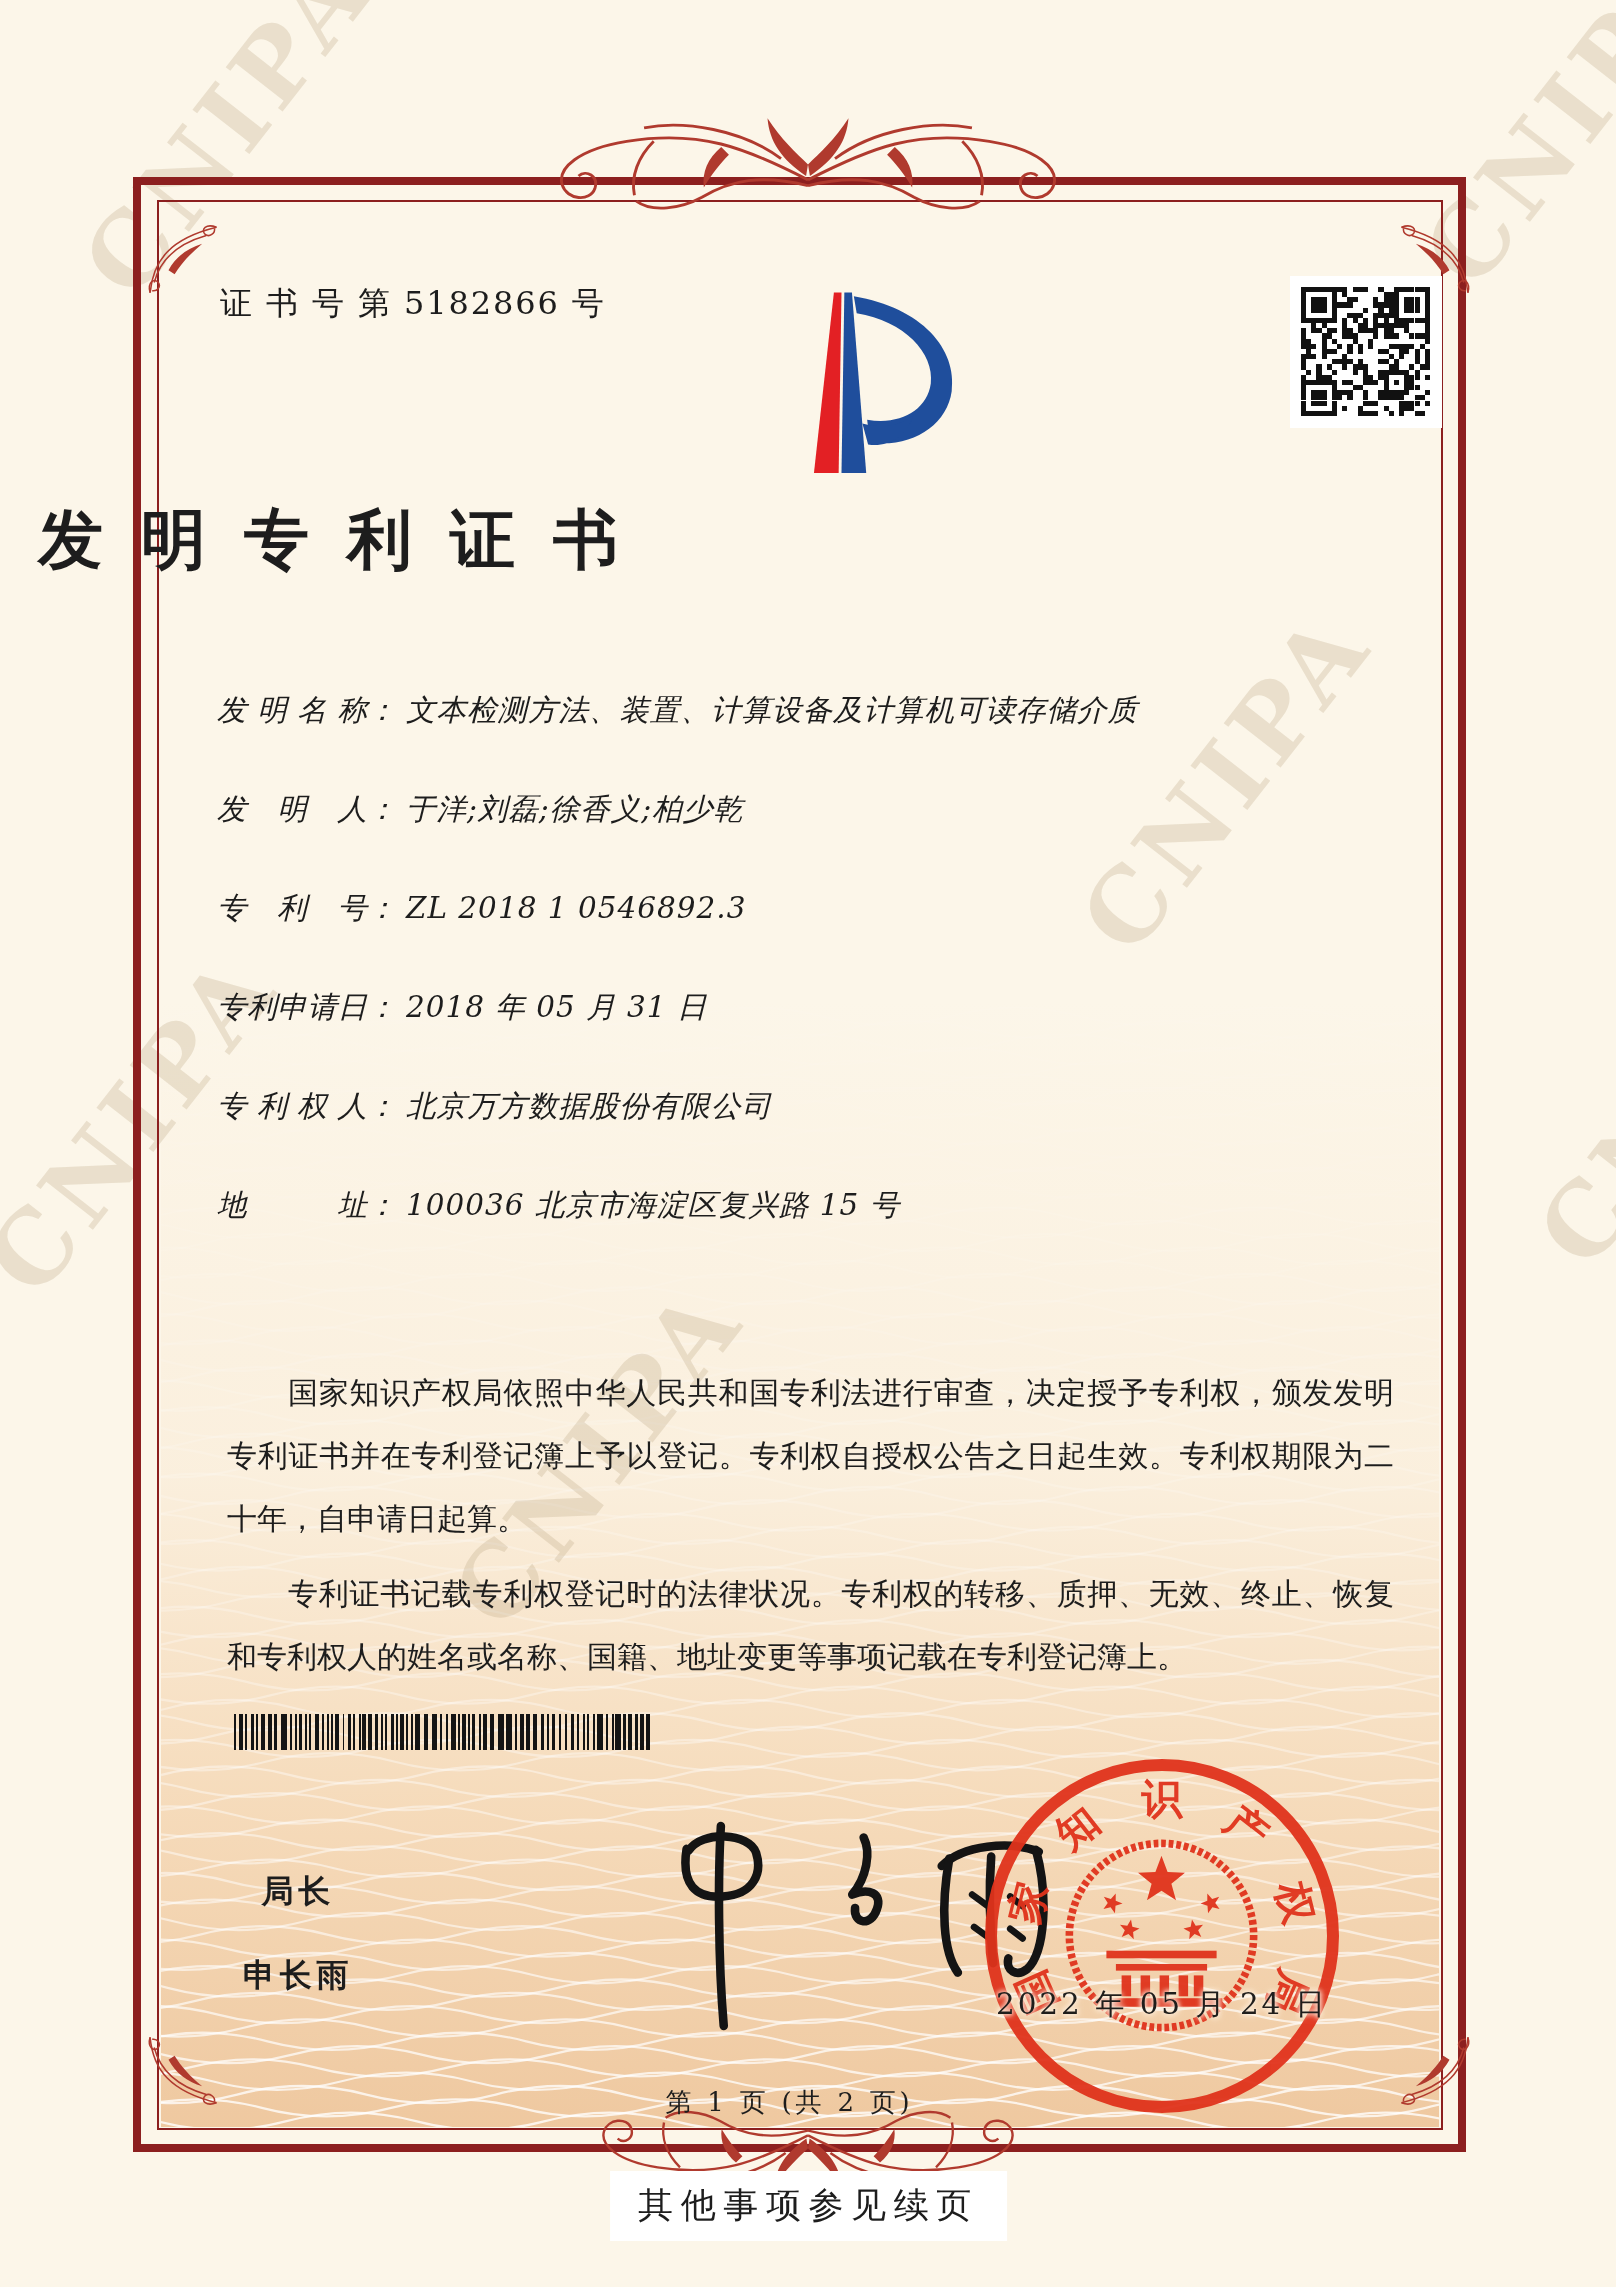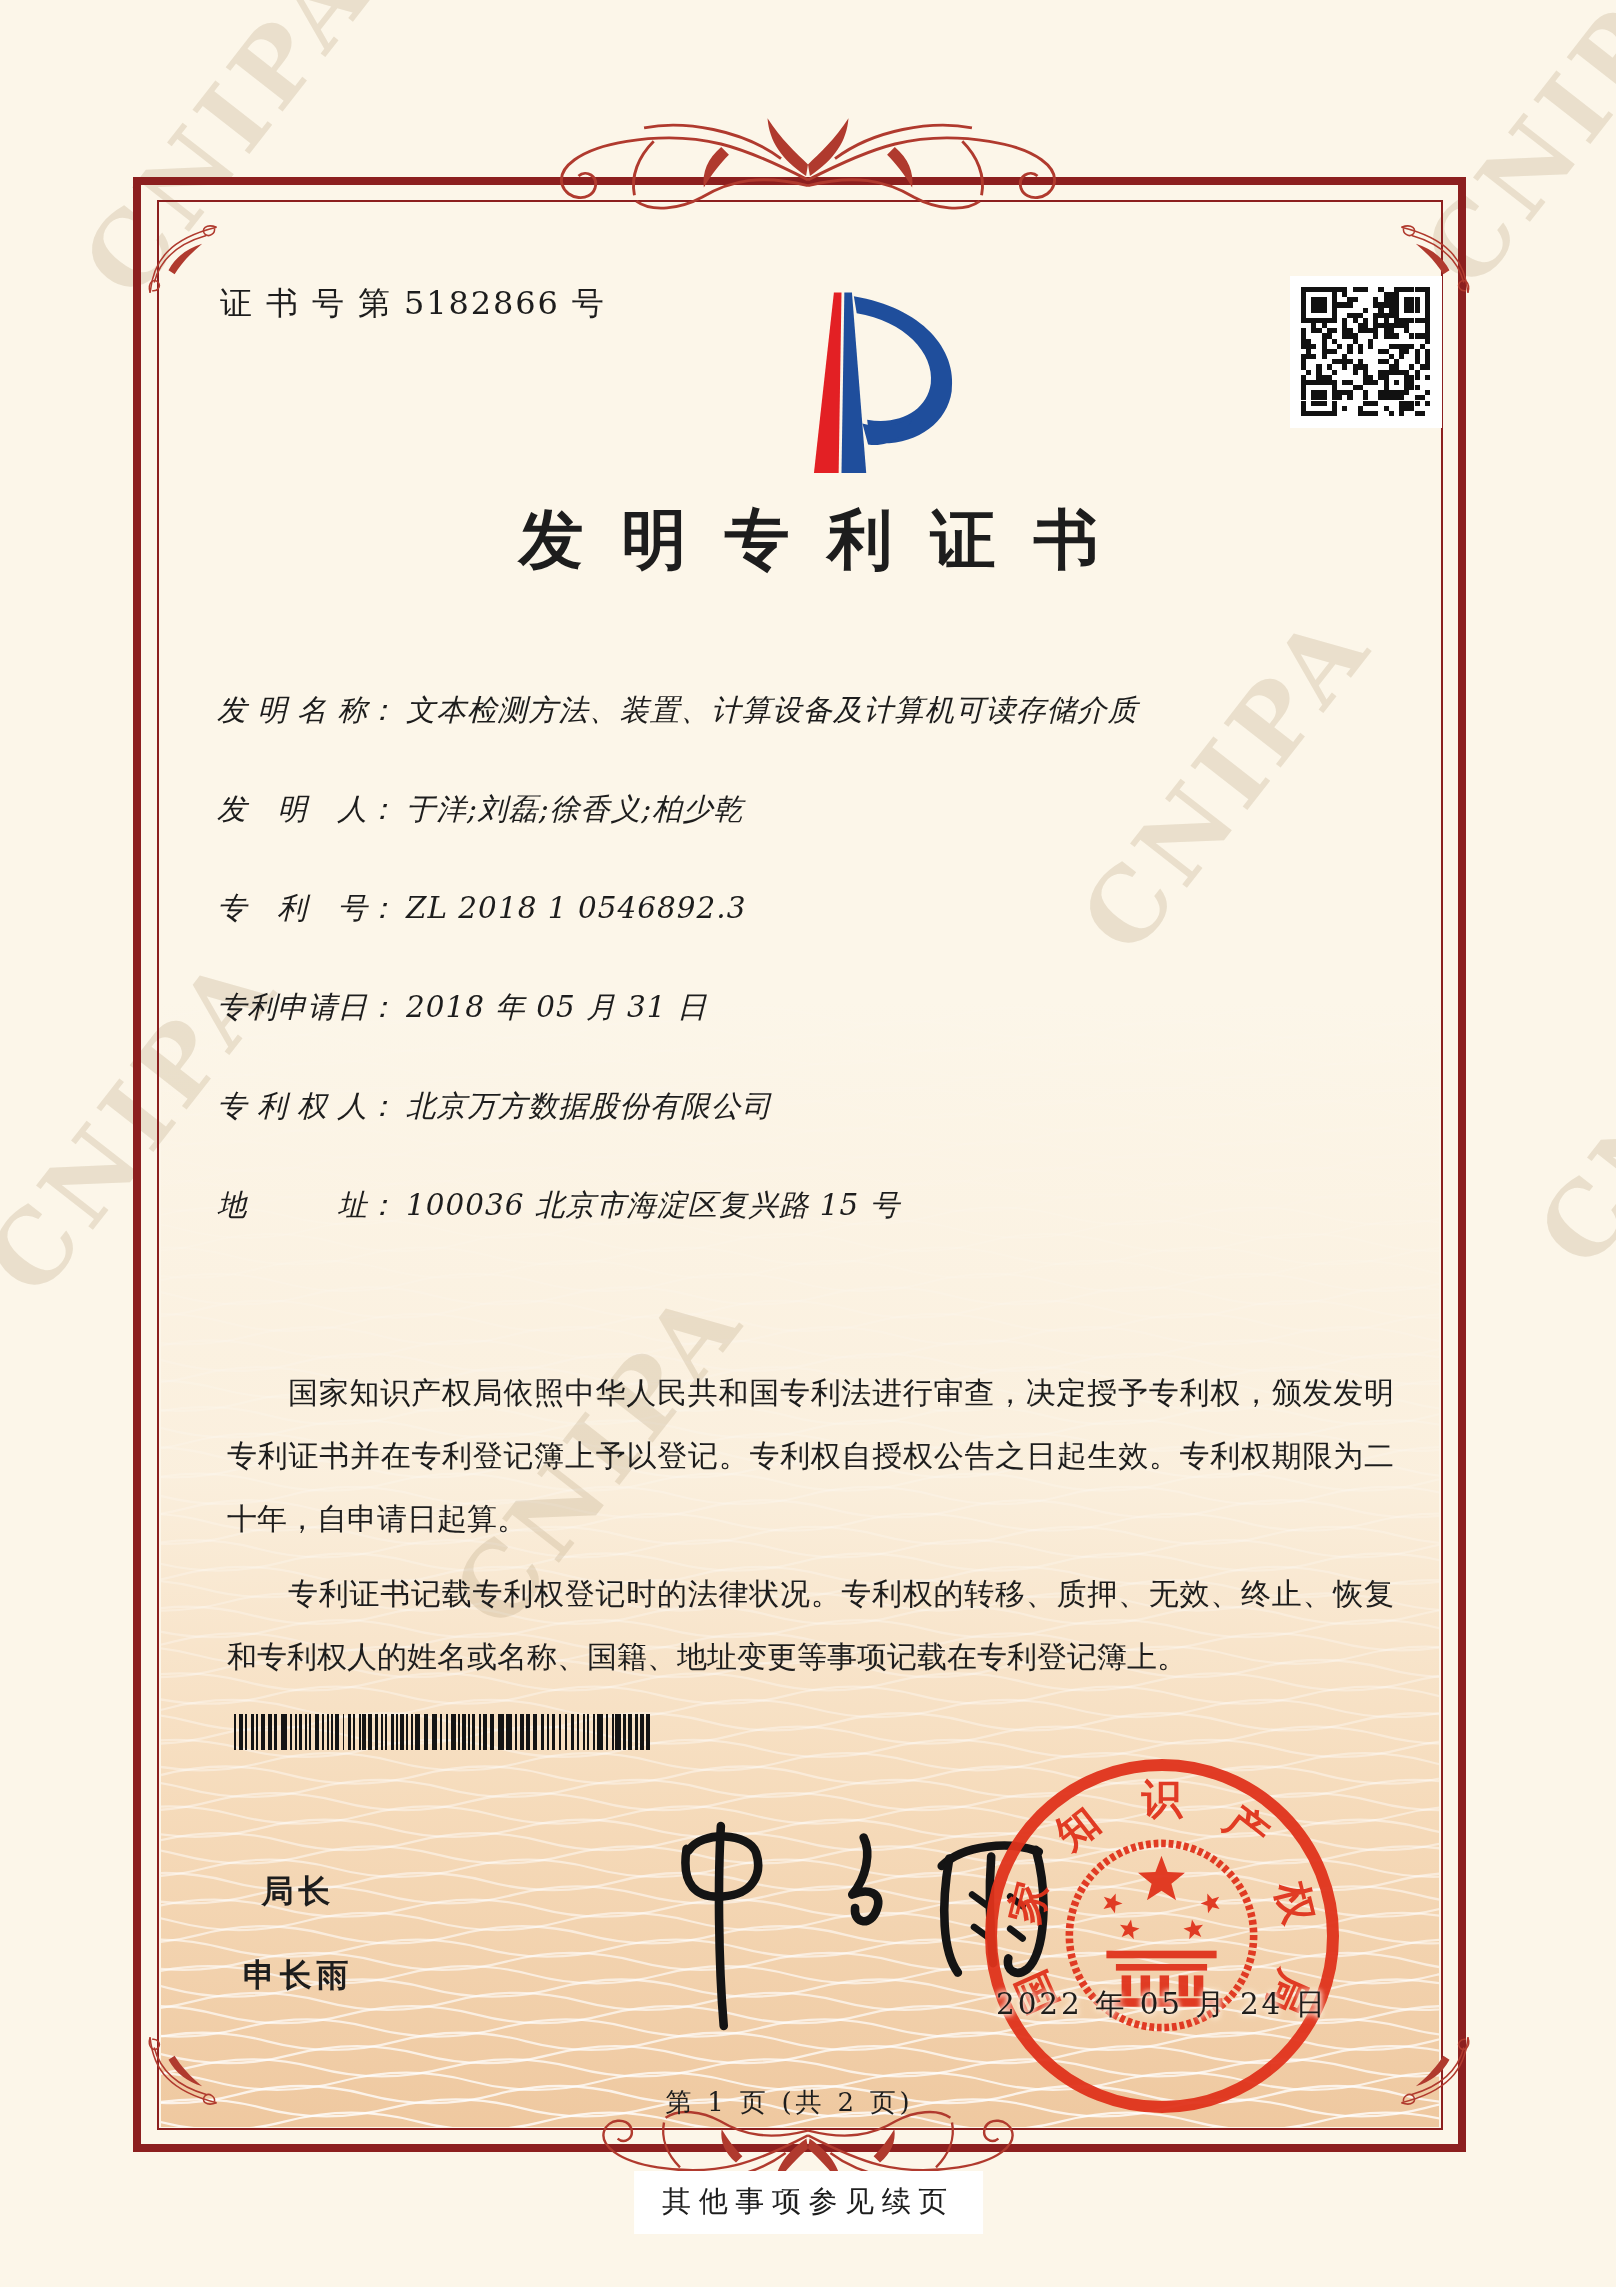--- a/index.html
+++ b/index.html
@@ -17,21 +17,21 @@
   .ornament{position:absolute;z-index:3;}
   
   .waves{position:absolute;left:161px;top:999px;width:1278px;height:1128px;overflow:hidden;z-index:0;
      background:linear-gradient(180deg, rgba(246,221,190,0) 0%, rgba(246,219,186,0.25) 42%,
         rgba(243,208,168,0.72) 72%, rgba(238,198,156,0.95) 100%);}
   
   .cert-no{position:absolute;left:220px;top:282px;font-size:32px;letter-spacing:1.9px;z-index:4;}
   .logo{position:absolute;left:699px;top:262px;width:266px;height:228px;z-index:4;}
   .qr-box{position:absolute;left:1290px;top:276px;width:152px;height:152px;background:#ffffff;z-index:4;}
   .qr-box svg{position:absolute;left:11.4px;top:11.4px;}
-  .doc-title{position:absolute;left:0;top:496px;width:1617px;text-align:center;
+  .doc-title{position:absolute;left:0;top:496px;width:1617px;text-align:left;
      font-size:65px;font-weight:bold;letter-spacing:38px;padding-left:38px;box-sizing:border-box;z-index:4;}
   
   .fields{position:absolute;left:217px;top:691px;width:1198px;z-index:4;font-size:29.5px;font-style:italic;}
   .frow{position:relative;height:99px;}
   .frow .lbl{display:inline-block;width:150px;text-align:justify;text-align-last:justify;vertical-align:top;}
   .frow .lbl.wide{width:190px;}
   .frow .colon{display:inline-block;}
   .frow .val{letter-spacing:1px;}
   .grant-col2{position:absolute;left:613px;top:0;}
   
@@ -52,21 +52,21 @@
   .seal-char{position:absolute;left:50%;top:50%;font-size:41px;font-weight:bold;color:#e0331c;
      font-family:"DejaVu Serif",serif;}
   .seal-emblem{position:absolute;left:72px;top:72px;}
   .seal-date{position:absolute;left:50%;top:226px;transform:translateX(-50%);white-space:nowrap;
      font-size:29.5px;color:#141414;letter-spacing:2.9px;
      text-shadow:0 0 4.8px #fcf0e0,0 0 4.8px #fcf0e0,0 0 7.6px #fcf0e0;}
   
   .page-num{position:absolute;left:0;top:2085px;width:1579px;text-align:center;font-size:26px;
      letter-spacing:3.8px;z-index:4;}
   .cont-note{position:absolute;left:50%;top:2171px;transform:translateX(-50%);
-     background:#ffffff;padding:11.4px 28.5px;font-size:29px;letter-spacing:7.6px;z-index:4;}
+     background:#ffffff;padding:11.4px 28.5px;font-size:35px;letter-spacing:7.6px;z-index:4;}
 </style>
 </head>
 <body>
 
 <div class="page">
 
   <div id="wm-layer">
       <div class="wm" style="left: 28.5px; top: 67px;">CNIPA</div>
       <div class="wm" style="left: 1370px; top: 57px;">CNIPA</div>
       <div class="wm" style="left: 1027px; top: 723px;">CNIPA</div>

